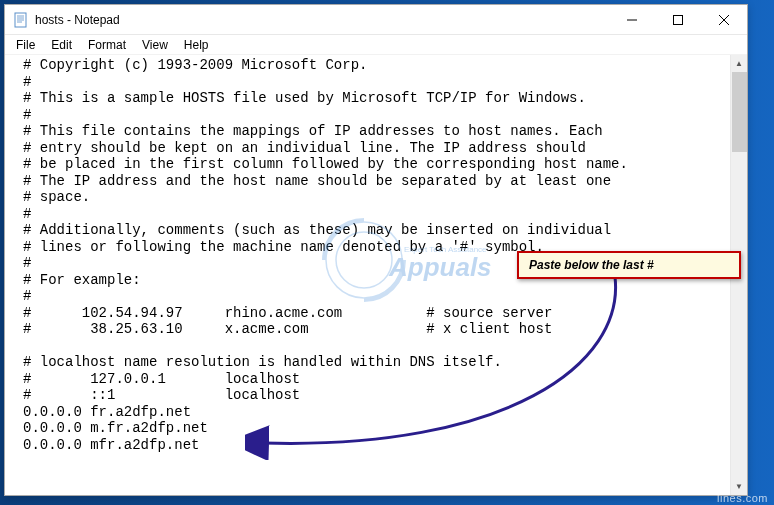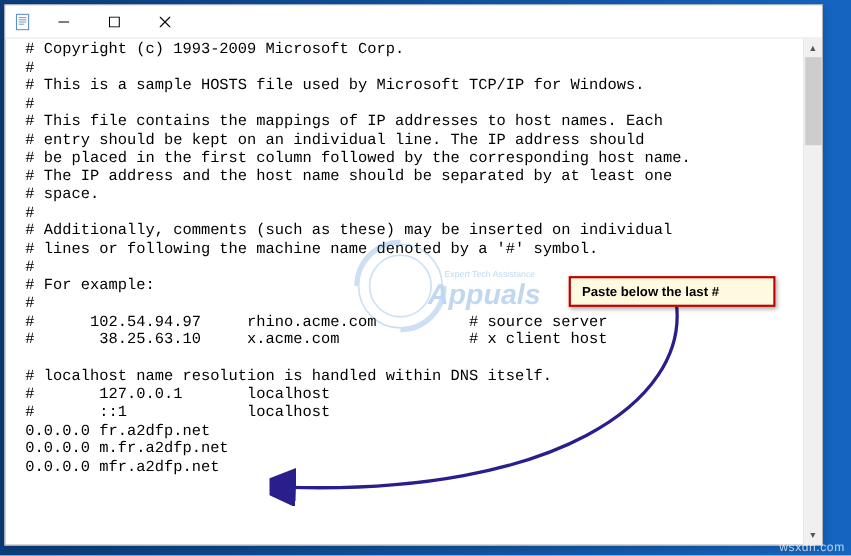--- a/index.html
+++ b/index.html
@@ -99,30 +99,31 @@
     .sb-btn.down { position:absolute; bottom:0; }
     .sb-thumb {
       position:absolute; top:17px; left:1px;
       width:15px; height:80px;
       background:#cdcdcd;
     }
     .callout {
       position: absolute;
       top: 251px;
       left: 517px;
-      width: 188px;
+      width: 224px;
       height: 28px;
       background: #fefae0;
       border: 2px solid #c00000;
       box-shadow: 1px 2px 4px rgba(0,0,0,0.35);
       font-size: 12px;
       font-weight: bold;
       color: #000;
       display:flex; align-items:center;
       padding: 0 10px;
+      font-style: italic;
     }
     .arrow-svg {
       position:absolute;
       top: 265px;
       left: 245px;
       width: 475px;
       height: 195px;
       pointer-events:none;
     }
     .watermark {
@@ -150,40 +151,48 @@
   <div class="title-bar">
     <span class="title-icon">
       <svg width="16" height="16" viewBox="0 0 16 16">
         <rect x="2" y="1" width="11" height="14" fill="#fff" stroke="#5a8fc9" stroke-width="1"></rect>
         <line x1="4" y1="4" x2="11" y2="4" stroke="#5a8fc9" stroke-width="0.8"></line>
         <line x1="4" y1="6" x2="11" y2="6" stroke="#5a8fc9" stroke-width="0.8"></line>
         <line x1="4" y1="8" x2="11" y2="8" stroke="#5a8fc9" stroke-width="0.8"></line>
         <line x1="4" y1="10" x2="9" y2="10" stroke="#5a8fc9" stroke-width="0.8"></line>
       </svg>
     </span>
+    <span class="title-text">hosts - Notepad</span>
     <div class="win-controls">
       <div class="win-btn">
         <svg width="10" height="10">
             <line x1="0" y1="5" x2="10" y2="5" stroke="#000" stroke-width="1"></line>
           </svg>
       </div>
       <div class="win-btn">
         <svg width="10" height="10">
             <rect x="0.5" y="0.5" width="9" height="9" fill="none" stroke="#000" stroke-width="1"></rect>
           </svg>
       </div>
       <div class="win-btn close">
         <svg width="10" height="10">
             <line x1="0" y1="0" x2="10" y2="10" stroke="#000" stroke-width="1"></line>
             <line x1="10" y1="0" x2="0" y2="10" stroke="#000" stroke-width="1"></line>
           </svg>
       </div>
     </div>
   </div>
 
+  <div class="menu-bar">
+    <span class="menu-item">File</span>
+    <span class="menu-item">Edit</span>
+    <span class="menu-item">Format</span>
+    <span class="menu-item">View</span>
+    <span class="menu-item">Help</span>
+  </div>
 
   <div class="content">
     <div class="text-area"># Copyright (c) 1993-2009 Microsoft Corp.
 #
 # This is a sample HOSTS file used by Microsoft TCP/IP for Windows.
 #
 # This file contains the mappings of IP addresses to host names. Each
 # entry should be kept on an individual line. The IP address should
 # be placed in the first column followed by the corresponding host name.
 # The IP address and the host name should be separated by at least one
@@ -228,13 +237,13 @@
       <polygon points="0 0, 14 6, 0 12" fill="#2a1e8c"></polygon>
     </marker>
   </defs>
   <path d="M 370,12 C 380,100 260,185 18,178" stroke="#2a1e8c" stroke-width="3" fill="none" marker-end="url(#arrowhead)"></path>
 </svg>
 
 <div class="callout">
   <span>Paste below the last #</span>
 </div>
 
-<div class="wsxdn">wsxdn.com</div>
+<div class="wsxdn">lines.com</div>
 
 </body></html>

